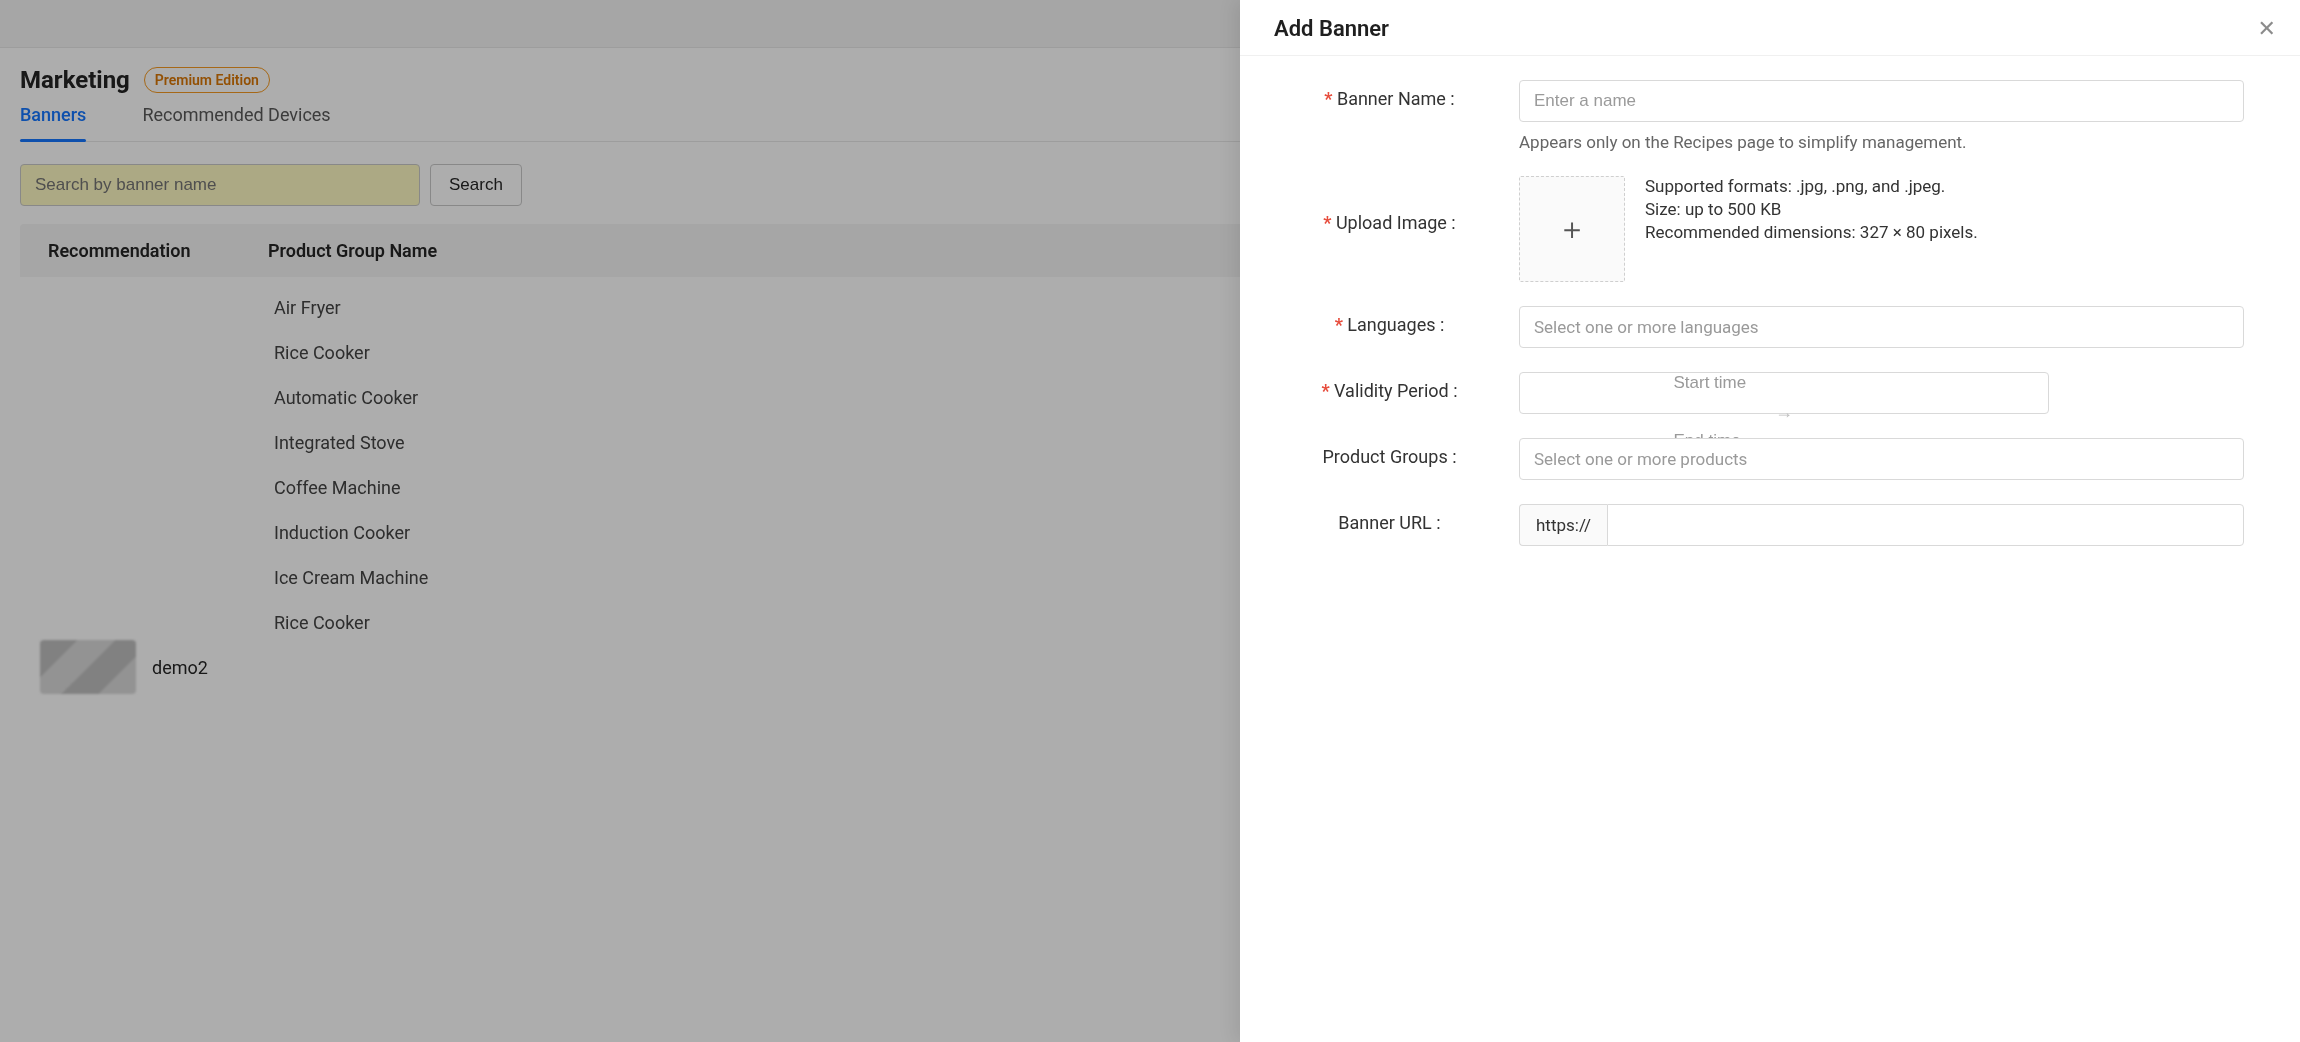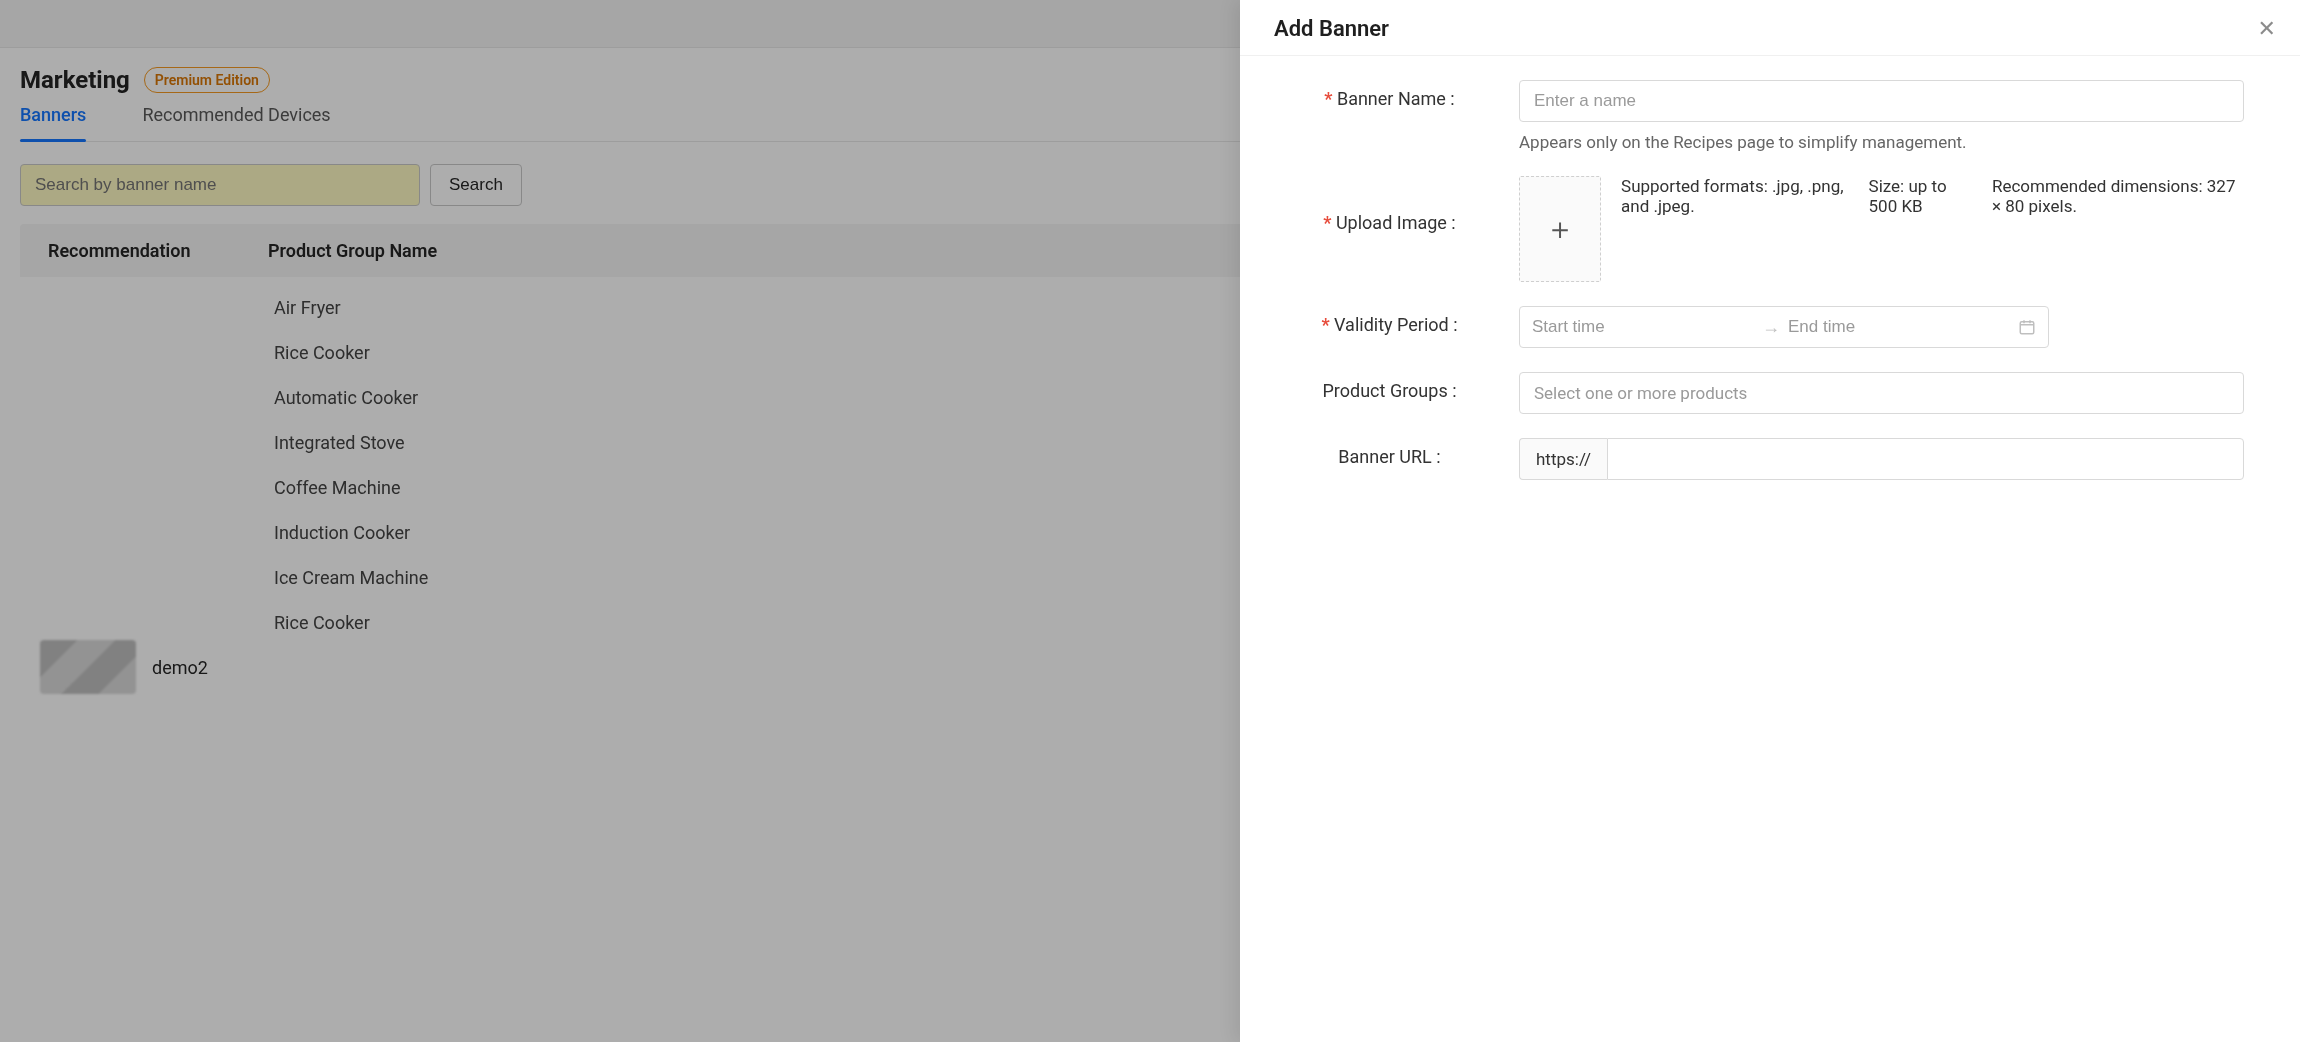--- a/index.html
+++ b/index.html
@@ -94,27 +94,27 @@
   .select-box { display: flex; align-items: center; color: #9a9a9a; cursor: pointer; }
 
   .help-text { margin-top: 10px; font-size: 17px; color: #666; }
 
   .upload-row { display: flex; align-items: flex-start; gap: 20px; }
   .upload-box {
     width: 106px; height: 106px; border: 1px dashed #cfcfcf; background: #fafafa;
     display: flex; align-items: center; justify-content: center; cursor: pointer; border-radius: 2px;
   }
   .plus-icon { font-size: 30px; color: #555; font-weight: 300; line-height: 1; }
-  .upload-info { font-size: 17px; color: #333; display: flex; flex-direction: row; gap: 20px; }
+  .upload-info { font-size: 17px; color: #333; display: flex; flex-direction: column; gap: 3px; }
 
   
   .daterange {
     display: flex; align-items: center; width: 530px; max-width: 100%;
     height: 42px; border: 1px solid #d9d9d9; border-radius: 4px;
-    padding: 0 12px; gap: 8px; background: #fff;
+    padding: 0 12px; gap: 8px; background: #fff; flex-direction: column;
   }
   .daterange .dr-input {
     flex: 1; border: none; outline: none; font-size: 17px; background: transparent;
   }
   .daterange .dr-input::placeholder { color: #9a9a9a; }
   .dr-arrow { color: #bfbfbf; font-size: 18px; user-select: none; }
   .cal-icon { width: 18px; height: 18px; color: #bfbfbf; flex: 0 0 18px; }
   .cal-icon svg { width: 100%; height: 100%; display: block; }
 
   
@@ -201,20 +201,28 @@
           </div>
           <div class="upload-info">
             <div>Supported formats: .jpg, .png, and .jpeg.</div>
             <div>Size: up to 500 KB</div>
             <div>Recommended dimensions: 327 × 80 pixels.</div>
           </div>
         </div>
       </div>
     </div>
 
+    <div class="form-row">
+      <div class="label-col"><span class="req">Languages :</span></div>
+      <div class="field-col">
+        <div class="select-box">
+          <span class="placeholder">Select one or more languages</span>
+        </div>
+      </div>
+    </div>
 
     <div class="form-row">
       <div class="label-col"><span class="req">Validity Period :</span></div>
       <div class="field-col">
         <div class="daterange">
           <input class="dr-input" placeholder="Start time" style="">
           <span class="dr-arrow">→</span>
           <input class="dr-input" placeholder="End time" style="">
           <span class="cal-icon">
             <svg viewBox="0 0 24 24" fill="none" stroke="currentColor" stroke-width="2">

